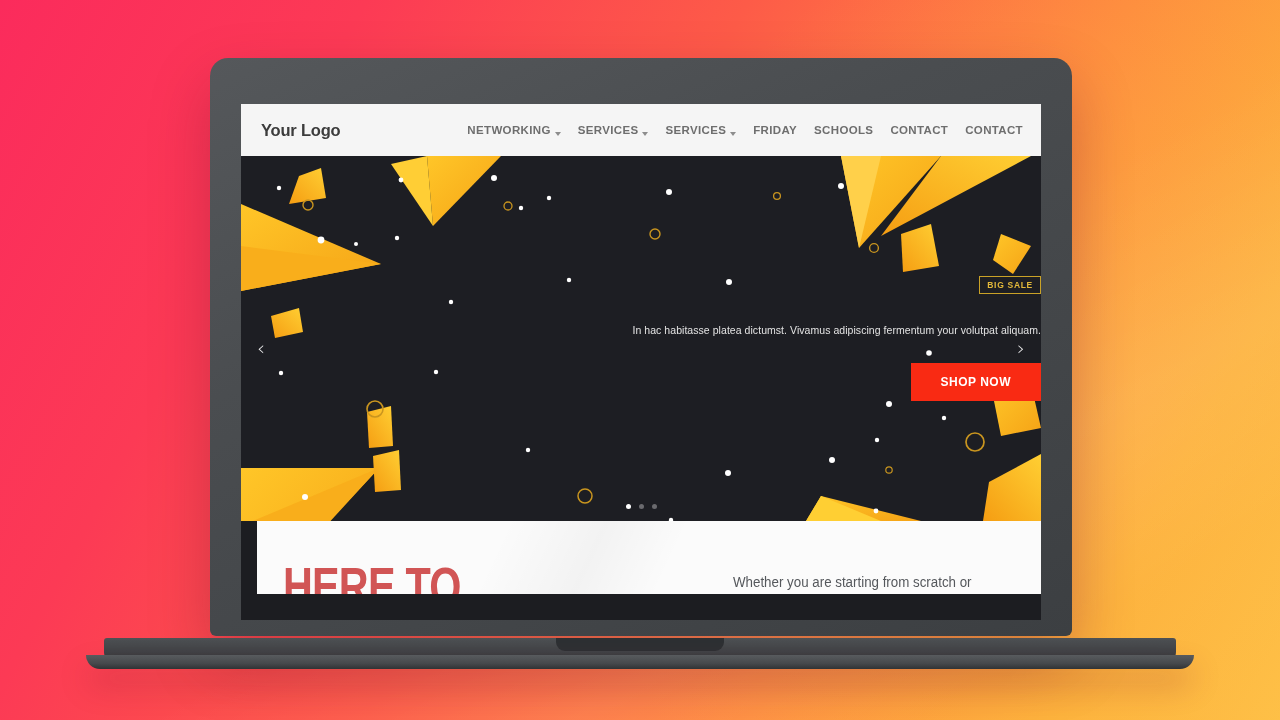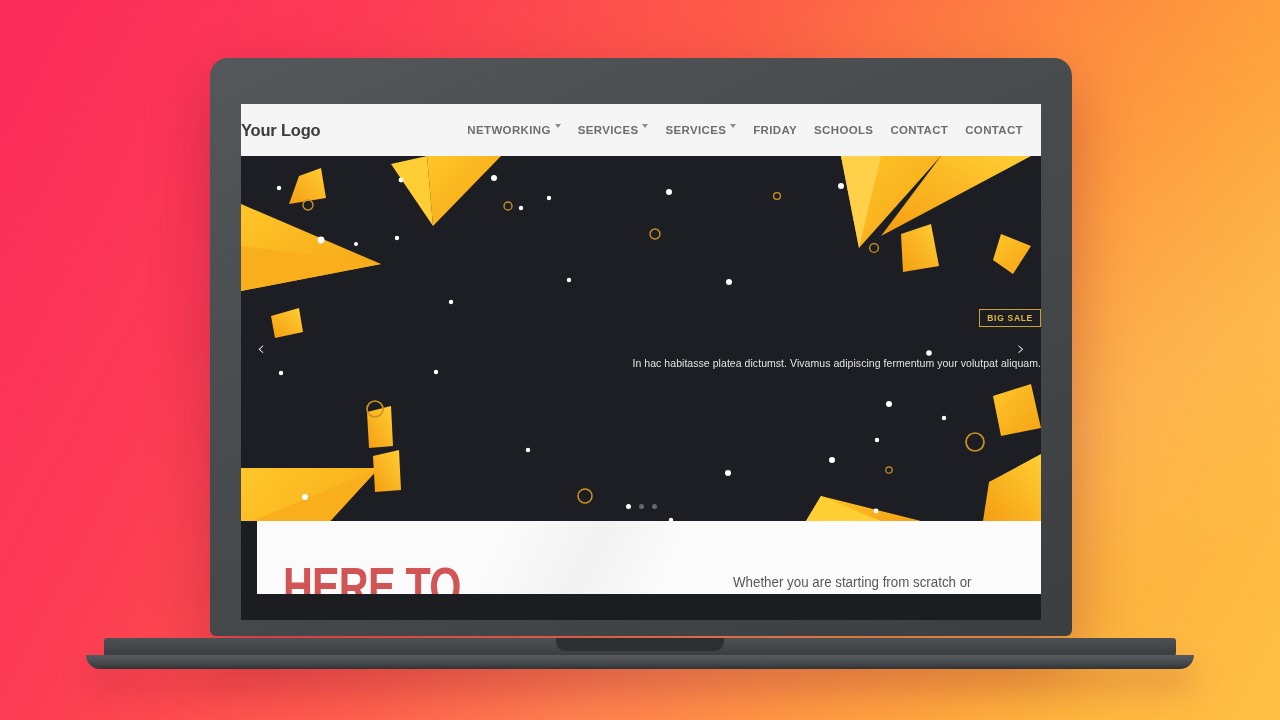--- a/index.html
+++ b/index.html
@@ -45,27 +45,27 @@
     position:absolute; left:556px; top:638px; width:168px; height:13px;
     background:#2d3033; border-radius:0 0 9px 9px;
   }
 
   
   #site-header {
     position:absolute; left:0; top:0; width:800px; height:52px;
     background:#f5f5f5; display:flex; align-items:center;
   }
   #logo {
-    font-size:16.5px; font-weight:700; color:#3c3c3c;
+    margin-left:20px; font-size:16.5px; font-weight:700; color:#3c3c3c;
     letter-spacing:-0.2px;
   }
   #site-nav { margin-left:auto; margin-right:18px; display:flex; align-items:center; gap:17px; }
   .nav-item {
     font-size:11.5px; font-weight:700; color:#6e6e6e;
-    letter-spacing:0.35px; display:flex; align-items:flex-start; gap:4px;
+    letter-spacing:0.35px; display:flex; align-items:flex-end; gap:4px;
     font-stretch:condensed; white-space:nowrap;
   }
   .caret { width:0; height:0; border-left:3.5px solid transparent; border-right:3.5px solid transparent;
            border-top:4px solid #8d8d8d; display:inline-block; }
 
   
   #hero {
     position:absolute; left:0; top:52px; width:800px; height:365px;
     background:#1d1e23; overflow:hidden;
   }
@@ -253,20 +253,21 @@
         <circle cx="633" cy="92" r="4.4" fill="none" stroke="#c9951f" stroke-width="1.4"></circle>
         <circle cx="134" cy="253" r="8" fill="none" stroke="#c9951f" stroke-width="1.6"></circle>
         <circle cx="344" cy="340" r="7" fill="none" stroke="#c9951f" stroke-width="1.5"></circle>
         <circle cx="734" cy="286" r="9" fill="none" stroke="#c9951f" stroke-width="1.7"></circle>
         <circle cx="648" cy="314" r="3.2" fill="none" stroke="#c9951f" stroke-width="1.2"></circle>
       </svg>
 
       <div id="hero-content">
         <div id="big-sale-badge">BIG SALE</div>
         <div id="hero-sub">In hac habitasse platea dictumst. Vivamus adipiscing fermentum your volutpat aliquam.</div>
+        <button id="shop-now">SHOP NOW</button>
       </div>
 
       <div class="carousel-arrow" id="carousel-prev">‹</div>
       <div class="carousel-arrow" id="carousel-next">›</div>
 
       <div id="carousel-dots">
         <div class="dot active"></div>
         <div class="dot"></div>
         <div class="dot"></div>
       </div>

